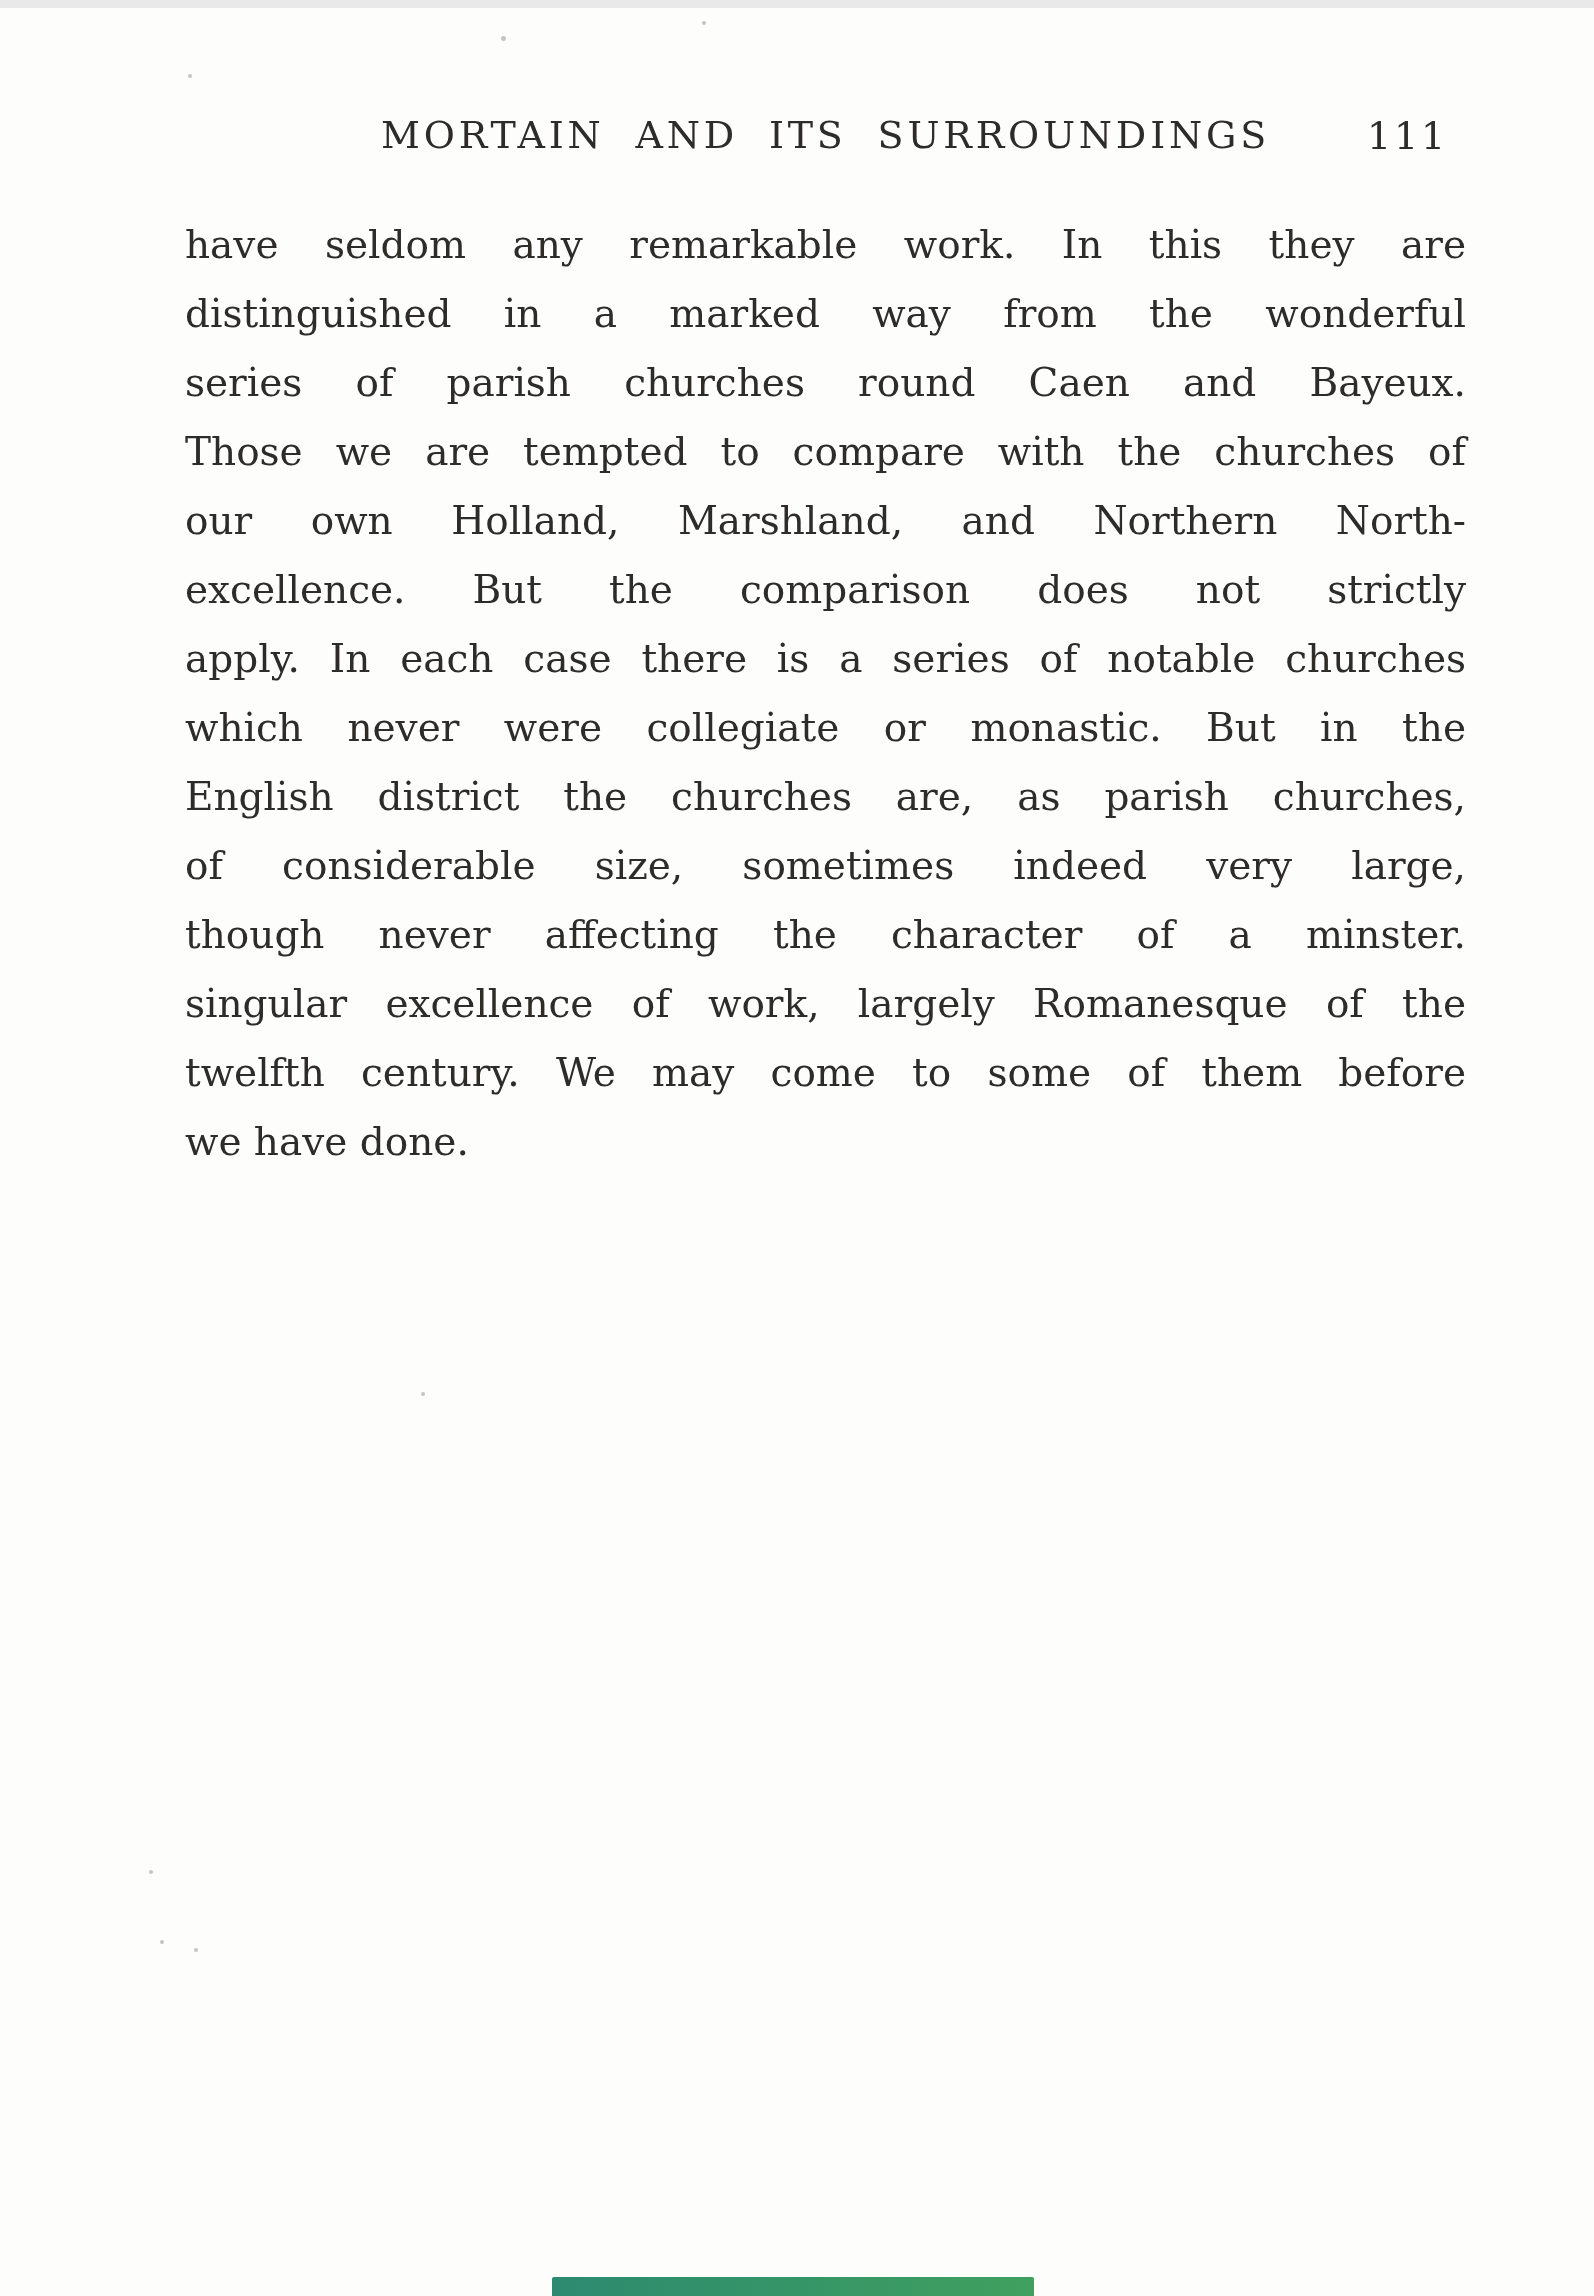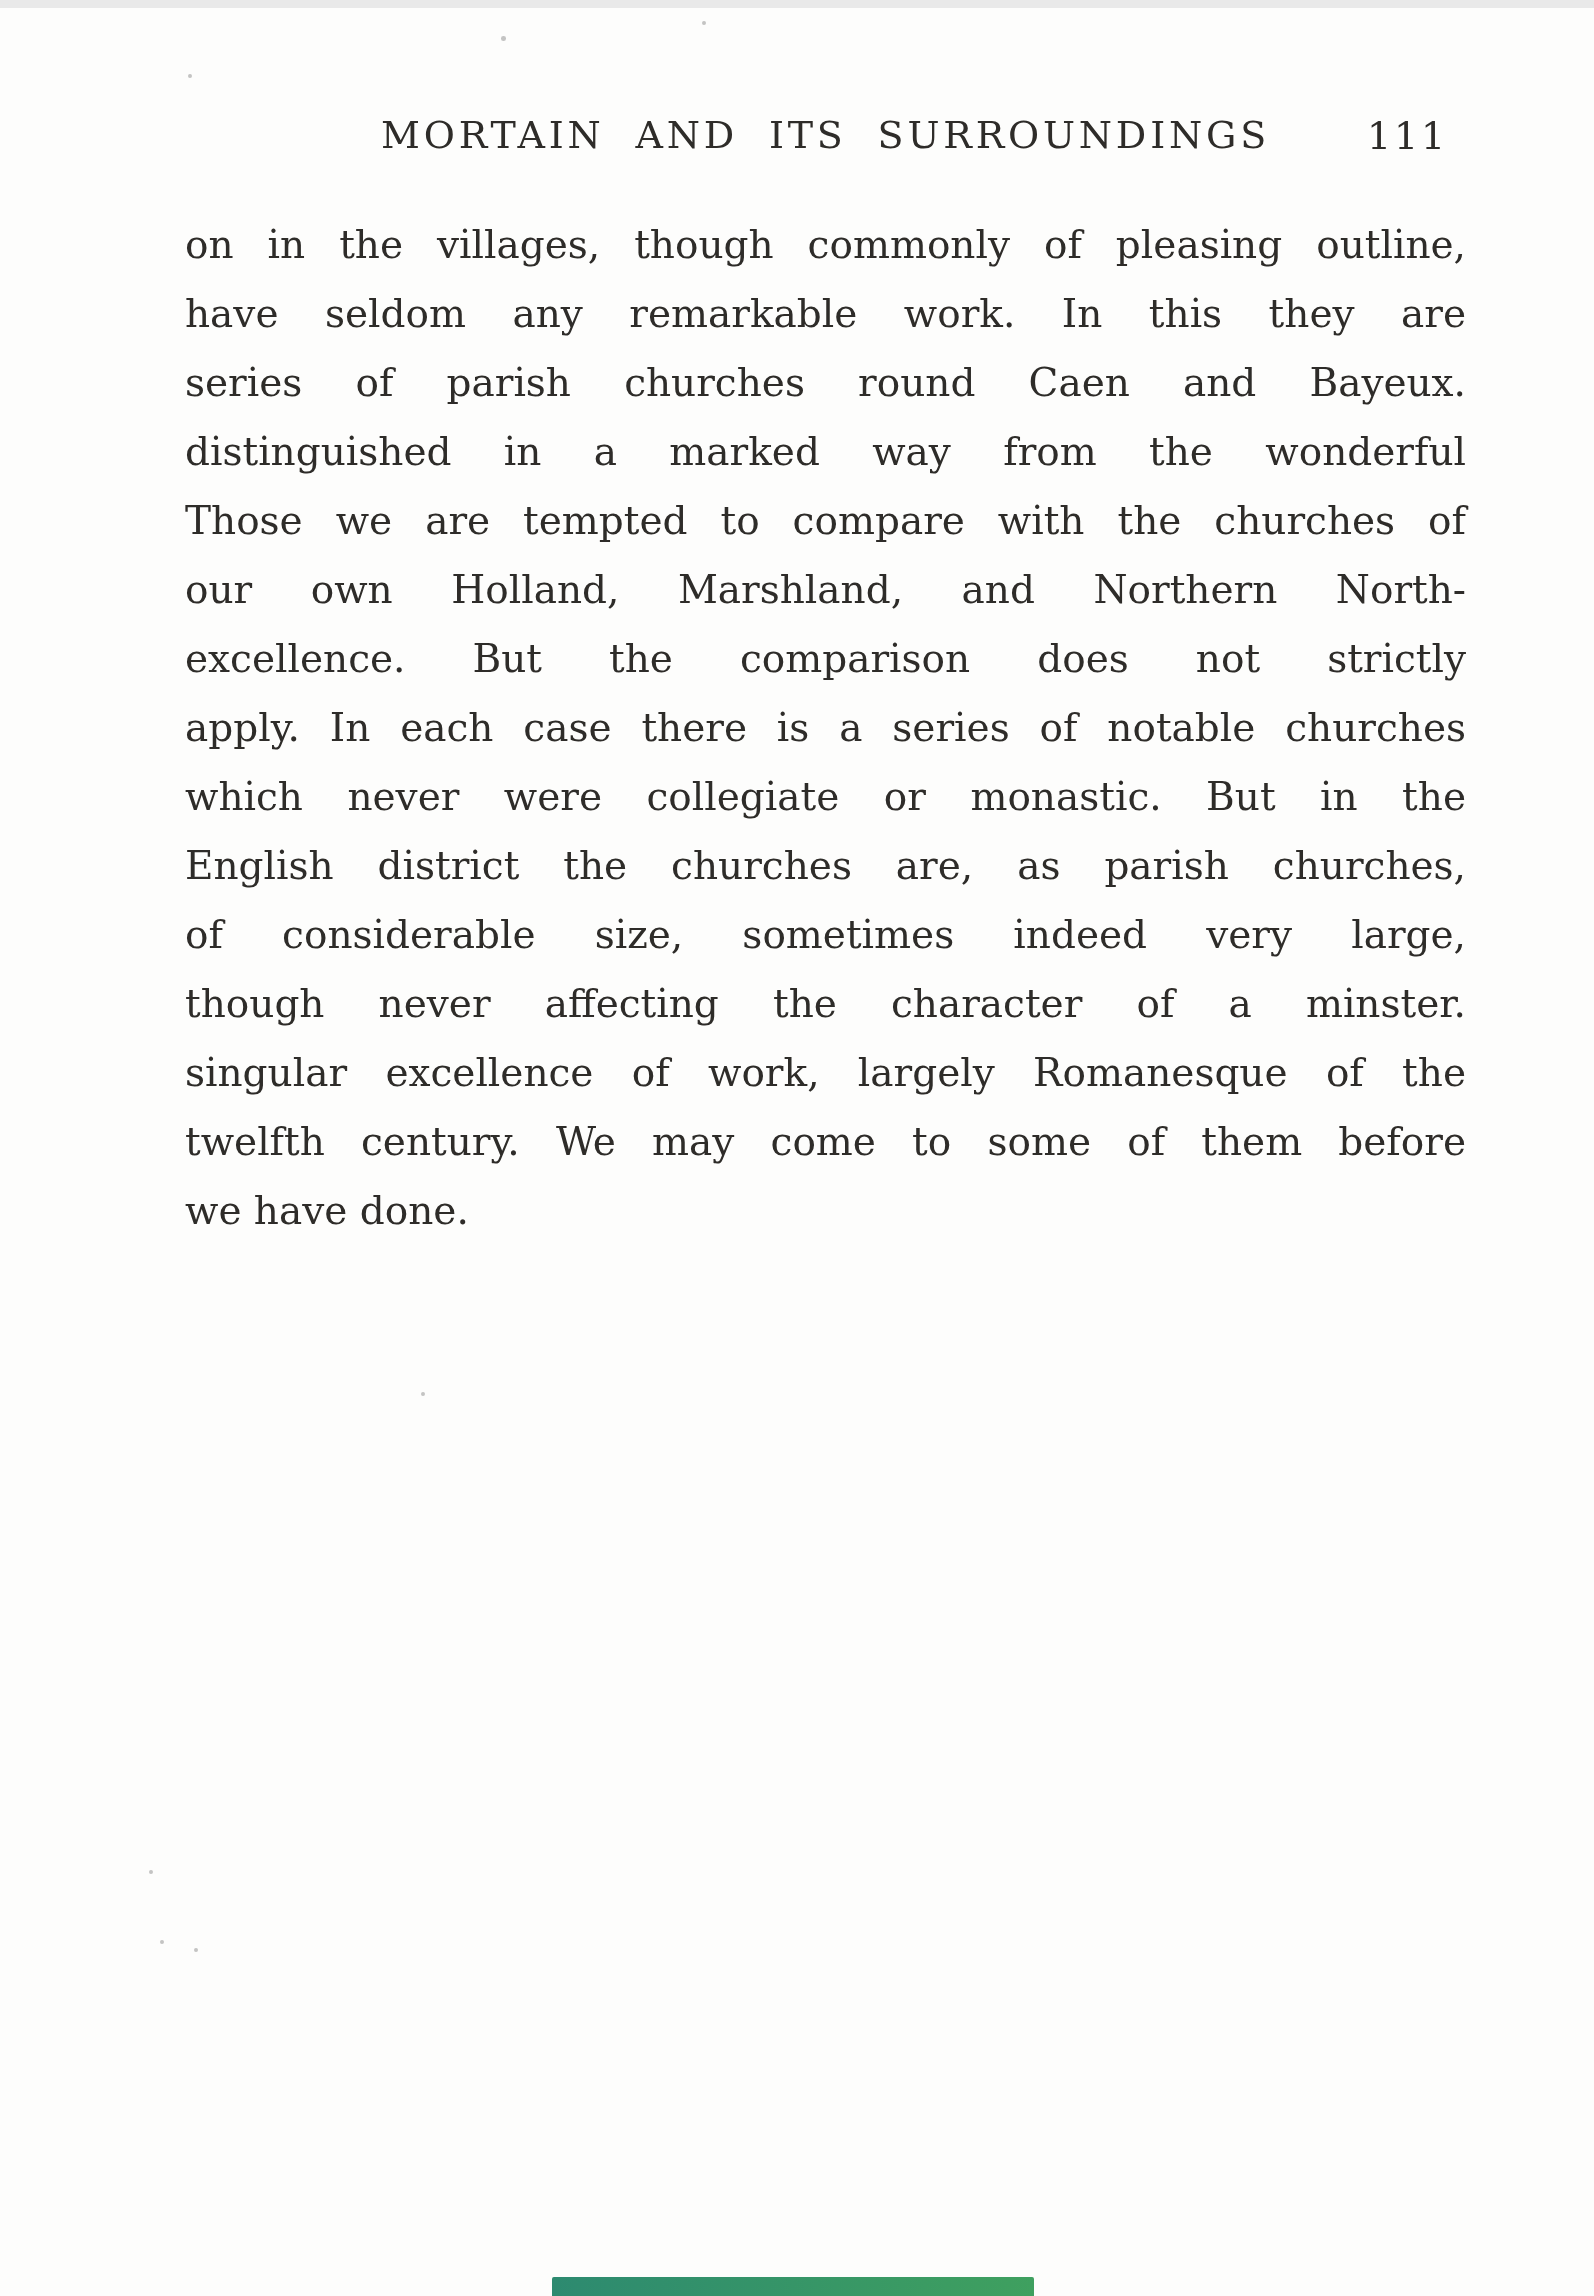--- a/index.html
+++ b/index.html
@@ -82,24 +82,23 @@
 <body>
 
 <div class="page">
 
   <div class="header">
     <span class="header-title">MORTAIN AND ITS SURROUNDINGS</span>
     <span class="page-number">111</span>
   </div>
 
   <div class="body-text">
-      <div class="text-line">on in the villages, though commonly of pleasing outline,</div>
       <div class="text-line">have seldom any remarkable work. In this they are</div>
+      <div class="text-line">distinguished in a marked way from the wonderful</div>
       <div class="text-line">series of parish churches round Caen and Bayeux.</div>
-      <div class="text-line">distinguished in a marked way from the wonderful</div>
       <div class="text-line">Those we are tempted to compare with the churches of</div>
       <div class="text-line">our own Holland, Marshland, and Northern North-</div>
       <div class="text-line">excellence. But the comparison does not strictly</div>
       <div class="text-line">apply. In each case there is a series of notable churches</div>
       <div class="text-line">which never were collegiate or monastic. But in the</div>
       <div class="text-line">English district the churches are, as parish churches,</div>
       <div class="text-line">of considerable size, sometimes indeed very large,</div>
       <div class="text-line">though never affecting the character of a minster.</div>
       <div class="text-line">singular excellence of work, largely Romanesque of the</div>
       <div class="text-line">twelfth century. We may come to some of them before</div>

